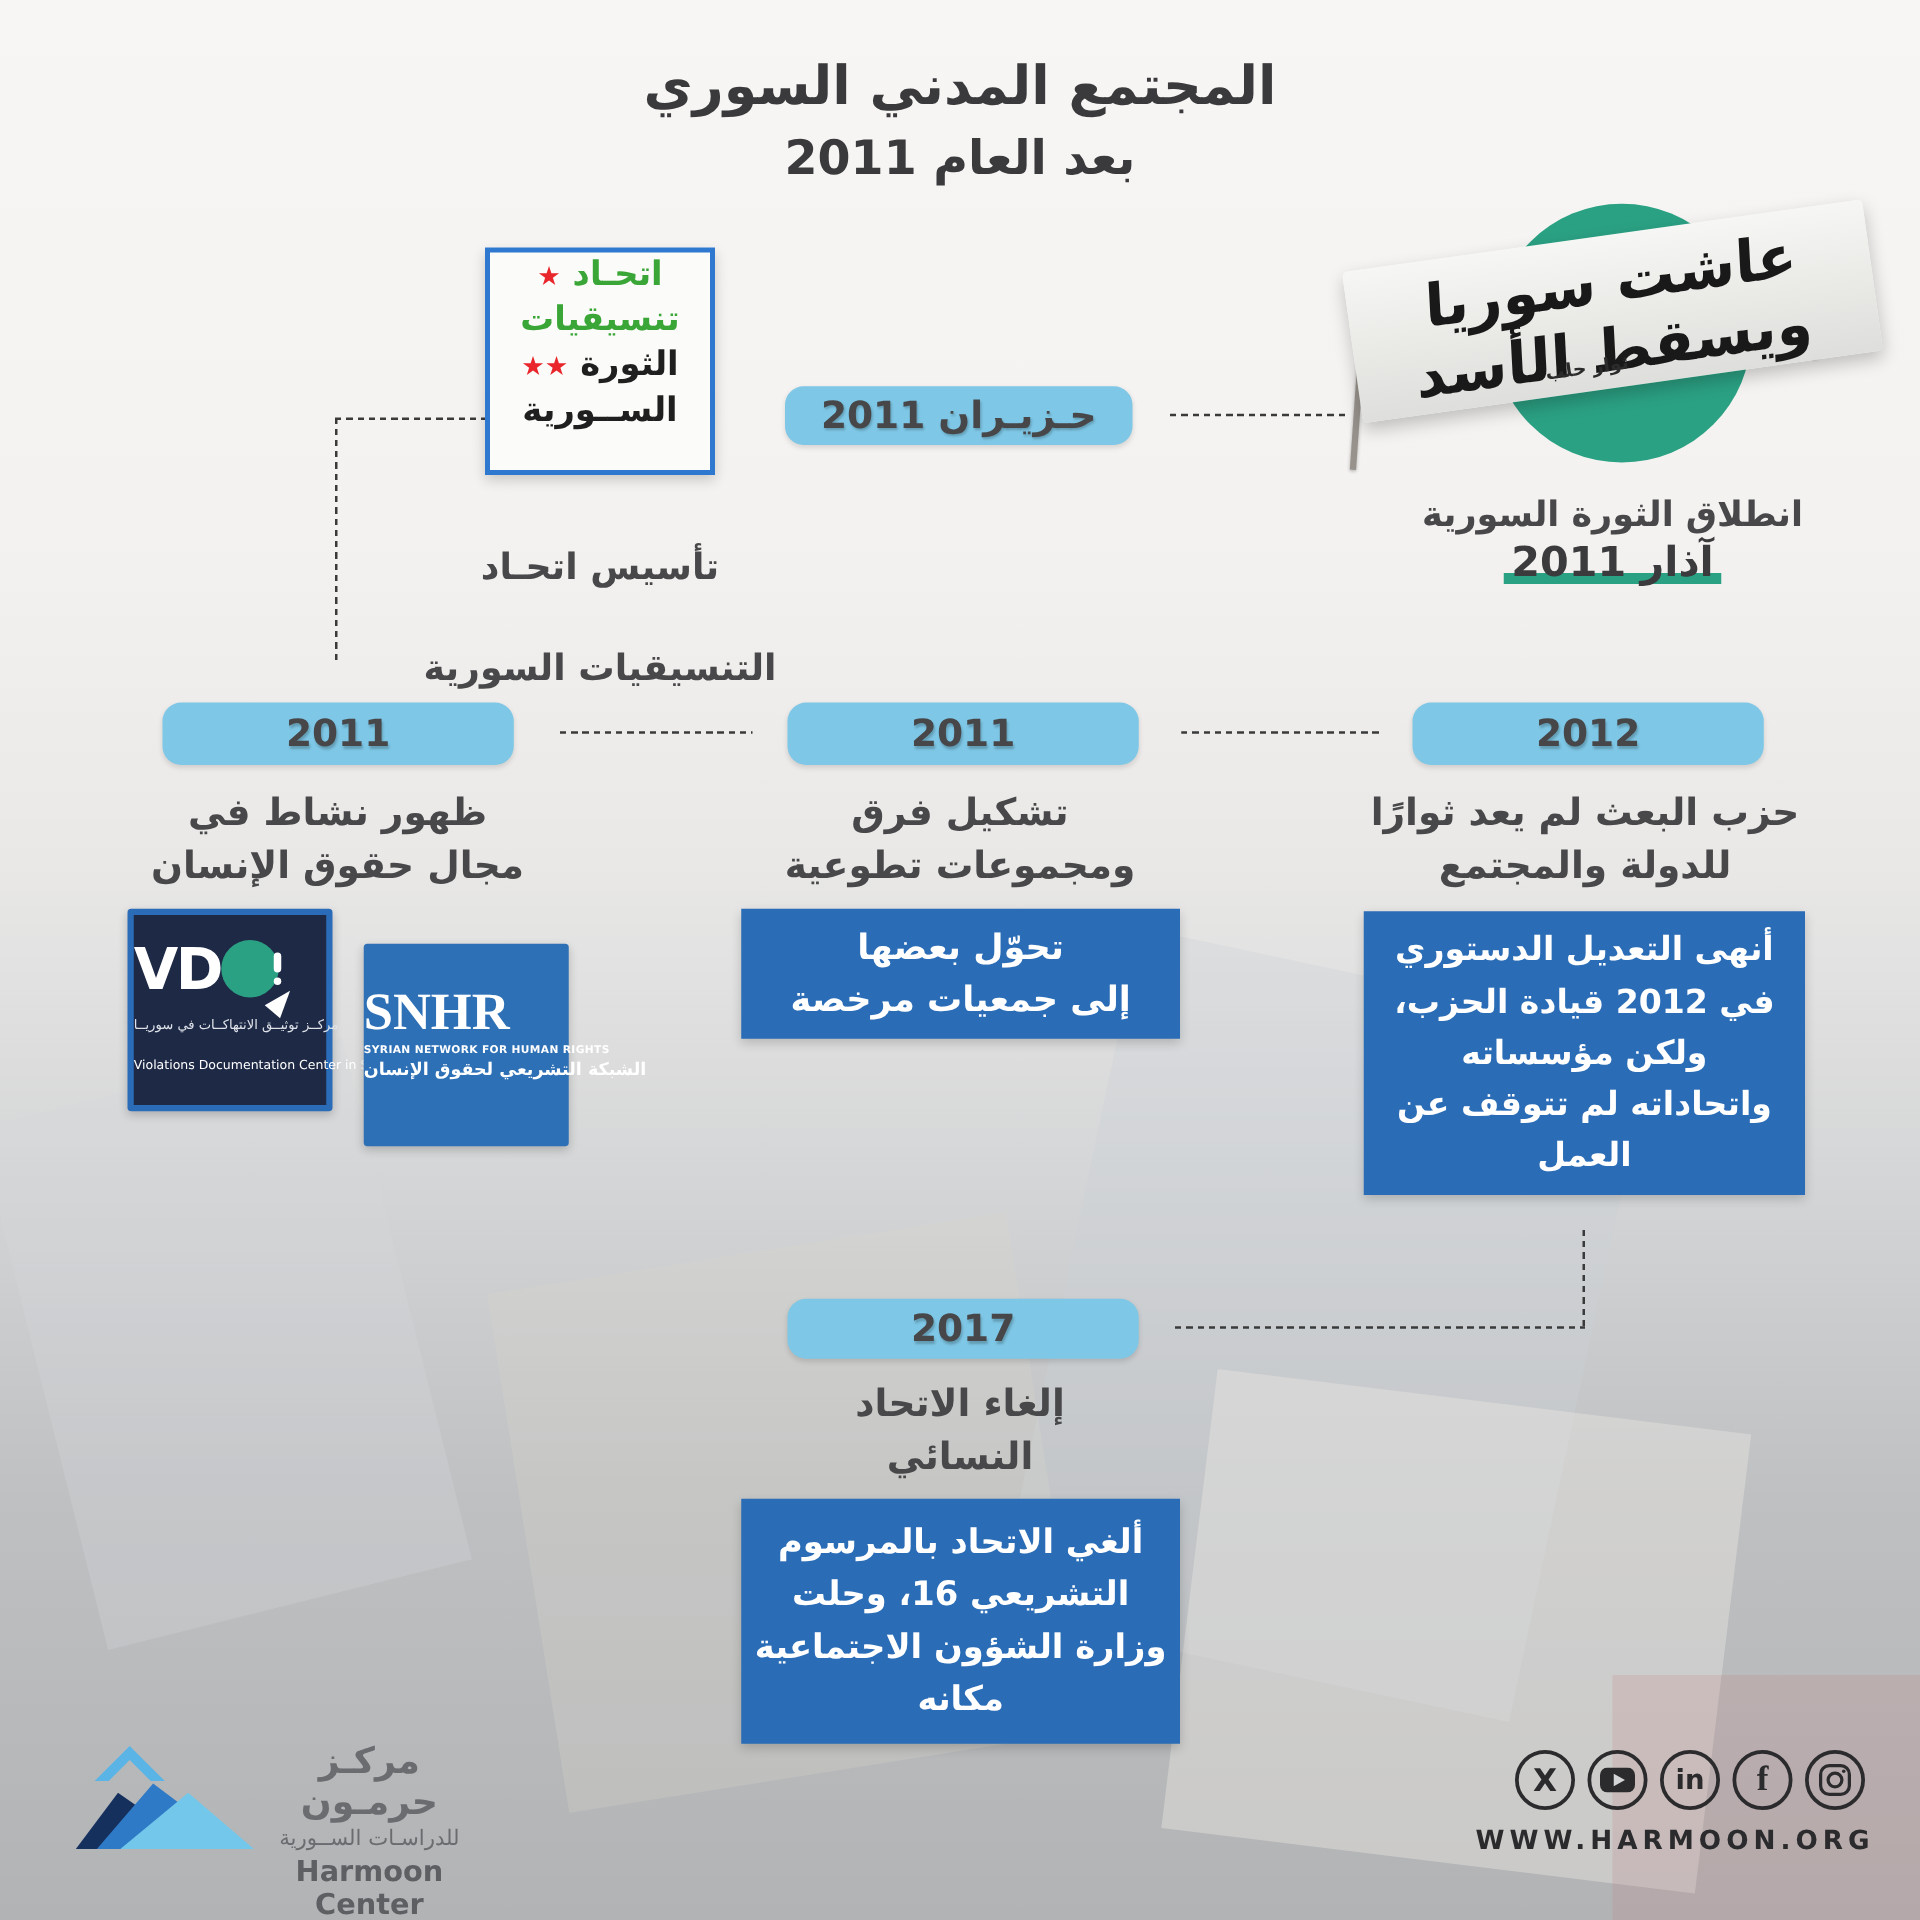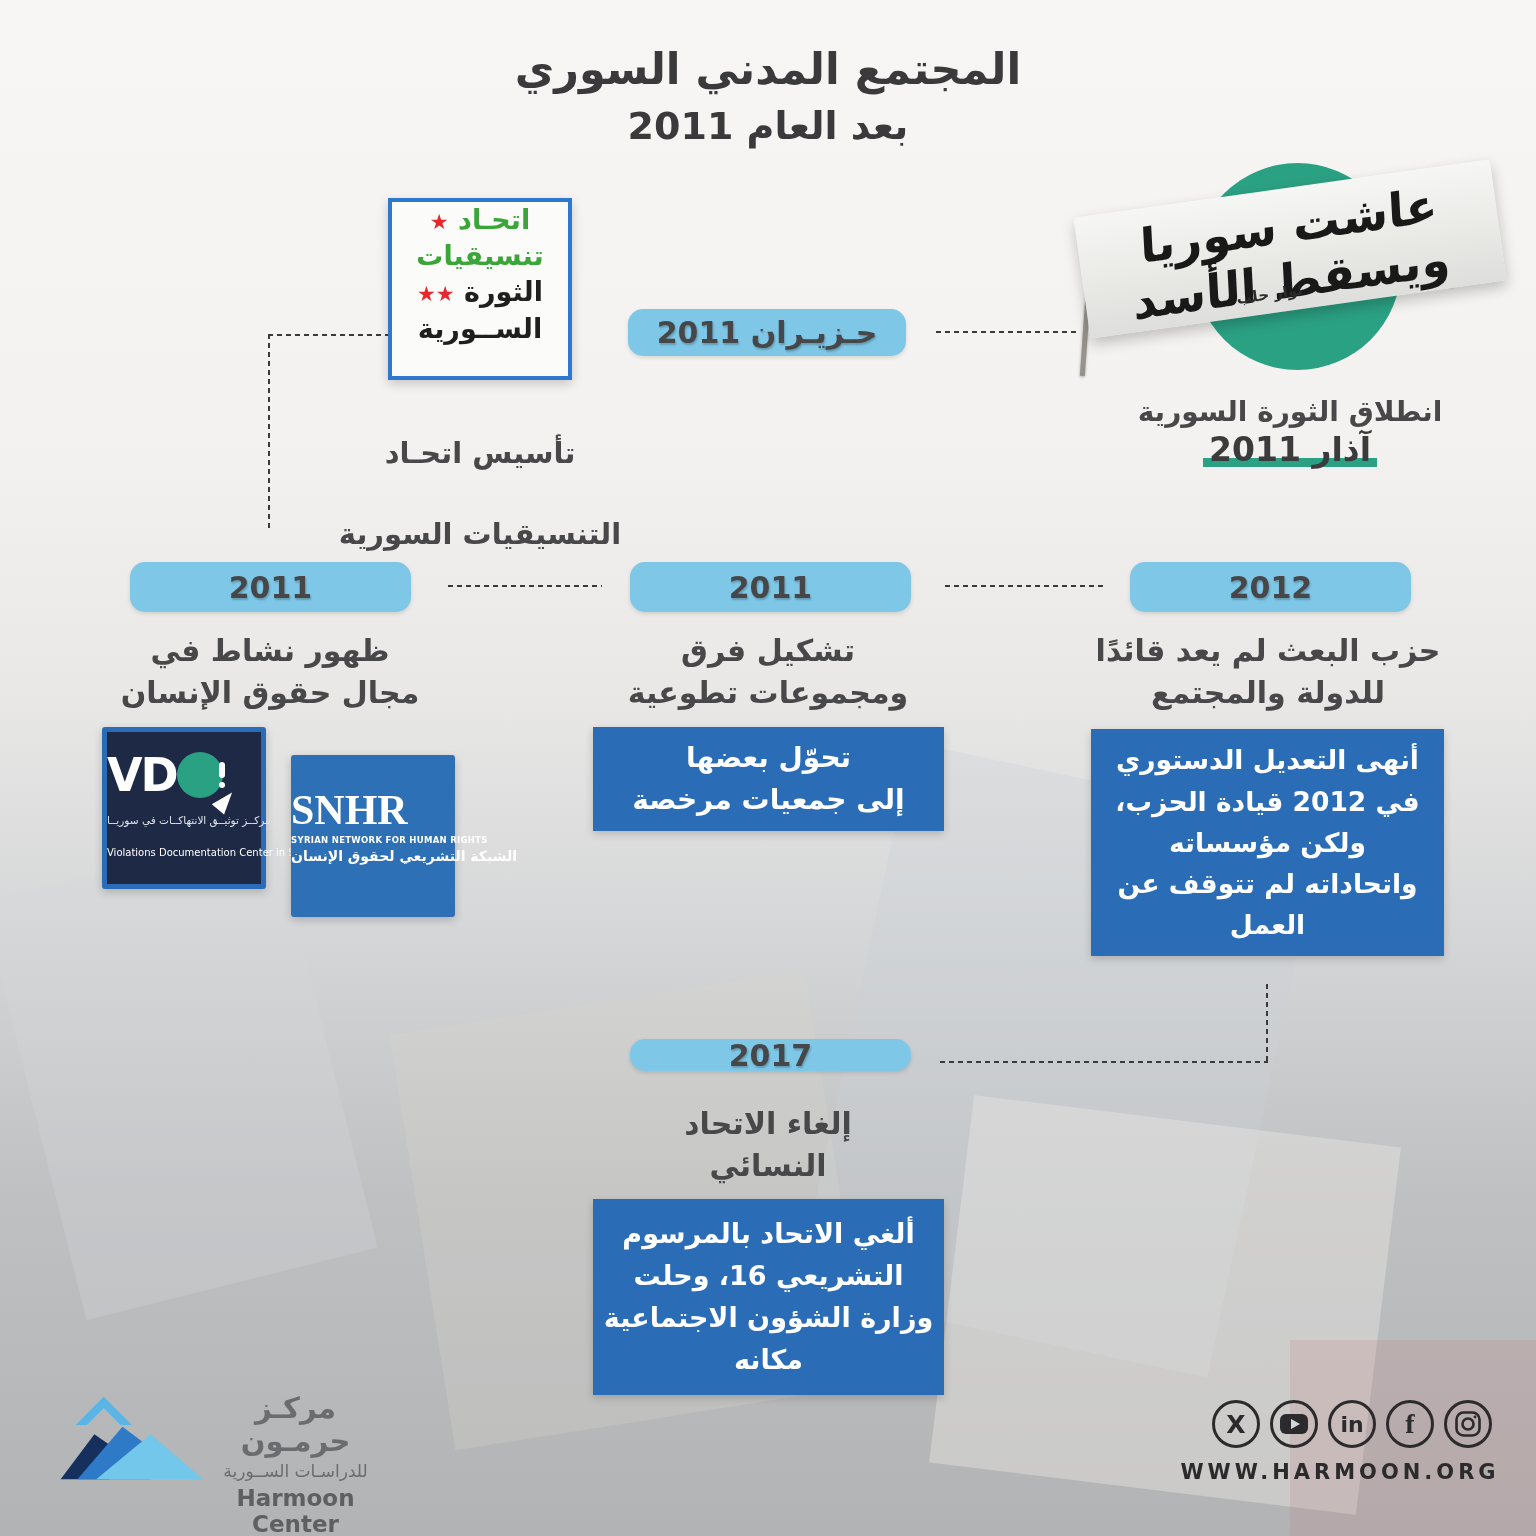--- a/index.html
+++ b/index.html
@@ -139,32 +139,32 @@
       <div class="snhr-acr">SNHR</div>
       <div class="snhr-en">SYRIAN NETWORK FOR HUMAN RIGHTS</div>
       <div class="snhr-ar">الشبكة التشريعي لحقوق الإنسان</div>
     </div>
 
     <div class="abs heading" style="left:573px;top:630px;width:390px;">تشكيل فرق
 ومجموعات تطوعية</div>
     <div class="abs note" style="left:593px;top:727px;width:351px;height:104px;font-size:28px;line-height:1.5;direction:rtl;">تحوّل بعضها
 إلى جمعيات مرخصة</div>
 
-    <div class="abs heading" style="left:1073px;top:630px;width:390px;">حزب البعث لم يعد قائدًا
+    <div class="abs heading" style="left:1073px;top:630px;width:390px;">حزب البعث لم يعد ثوارًا
 للدولة والمجتمع</div>
     <div class="abs note" style="left:1091px;top:729px;width:353px;height:227px;font-size:26.5px;line-height:1.56;direction:rtl;">أنهى التعديل الدستوري
 في 2012 قيادة الحزب،
 ولكن مؤسساته
 واتحاداته لم تتوقف عن
 العمل</div>
 
     <div class="abs dot-v" style="left:1266px;top:984px;height:78px;"></div>
     <div class="abs dot-h" style="left:940px;top:1061px;width:328px;"></div>
 
-    <div class="abs pill" style="left:630px;top:1039px;width:281px;height:32px;">2017</div>
+    <div class="abs pill" style="left:630px;top:1039px;width:281px;height:48px;">2017</div>
     <div class="abs heading" style="left:573px;top:1103px;width:390px;">إلغاء الاتحاد
 النسائي</div>
     <div class="abs note" style="left:593px;top:1199px;width:351px;height:196px;font-size:27px;line-height:1.55;direction:rtl;">ألغي الاتحاد بالمرسوم
 التشريعي 16، وحلت
 وزارة الشؤون الاجتماعية
 مكانه</div>
 
     <svg class="abs" style="left:55px;top:1392px;" width="150" height="92" viewBox="0 0 160 96">
       <polygon points="52,4 82,34 70,34 52,16 34,34 22,34" fill="#5ab4e5"></polygon>
       <polygon points="6,92 42,44 68,62 58,92" fill="#16305e"></polygon>

